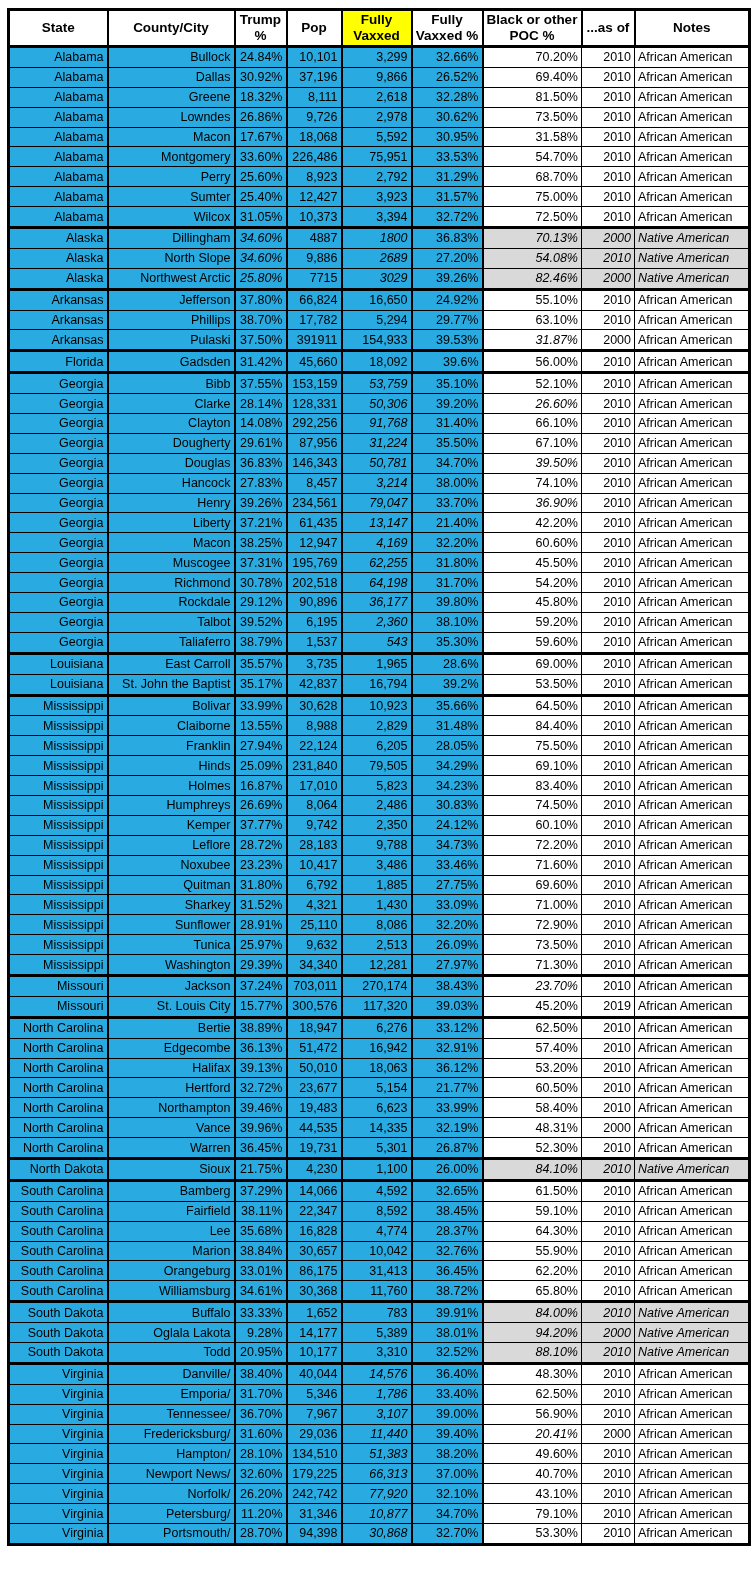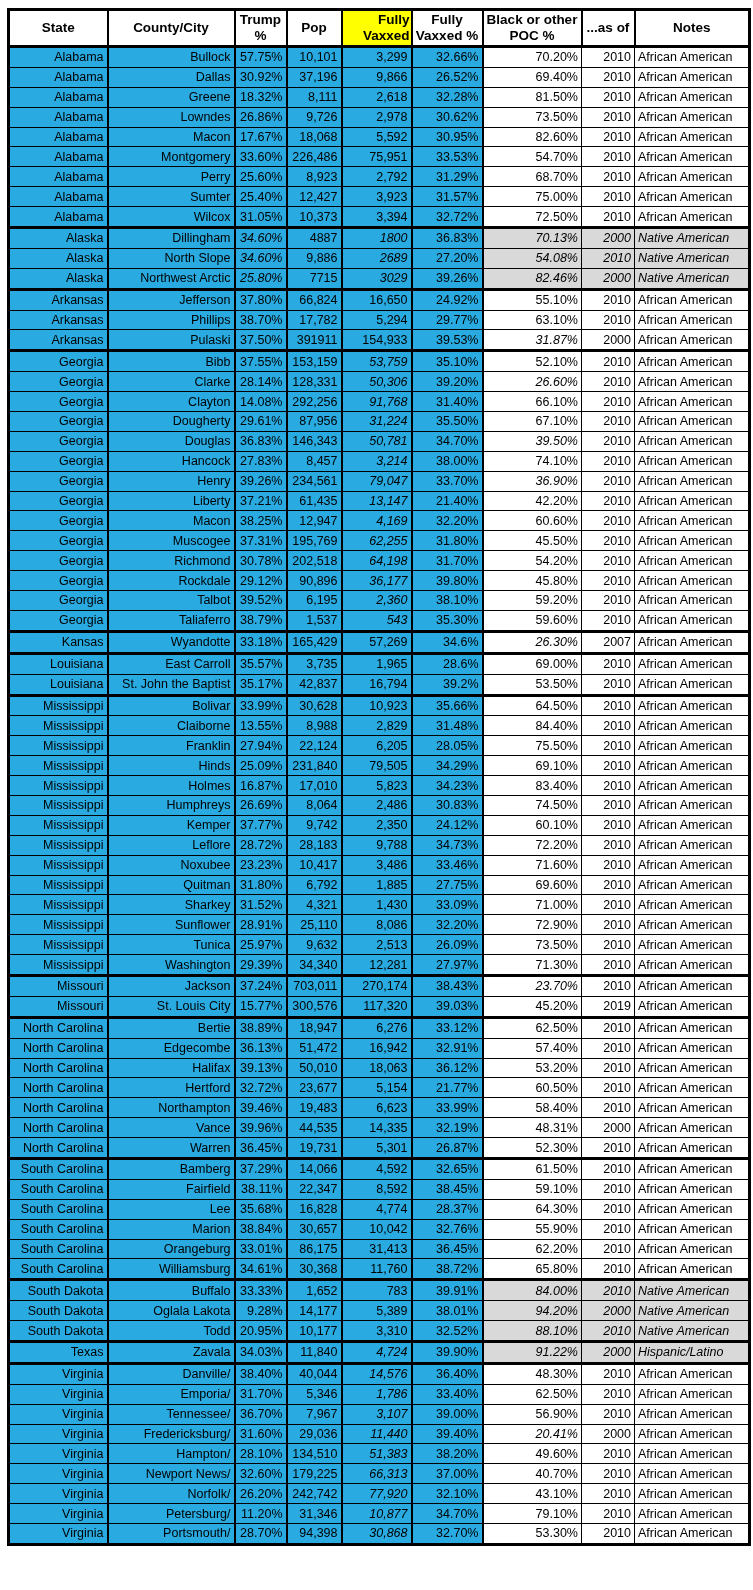--- a/index.html
+++ b/index.html
@@ -14,21 +14,21 @@
   td{border:1px solid var(--border);height:18.9px;padding:0 3px;font-size:12.5px;
      text-align:right;white-space:nowrap;overflow:hidden;}
   td:nth-child(n+2){border-left-width:2px;}
   td:nth-child(8),td:nth-child(9){border-left-width:1px;}
   tr.group-start td{border-top-width:3px;}
   td.blue{background:var(--blue);}
   td.plain{background:#ffffff;}
   td.shade{background:var(--shade);font-style:italic;}
   td.italic{font-style:italic;}
   td.col-notes{text-align:left;}
-  th.hl{background:var(--yellow);text-align:right;}
+  th.hl{background:var(--yellow);}
 </style>
 </head>
 <body>
 
 <div class="sheet">
   <table>
     <colgroup>
       <col class="w-state">
         <col class="w-county">
         <col class="w-trump">
@@ -49,21 +49,21 @@
         <th>Fully Vaxxed %</th>
         <th>Black or other POC %</th>
         <th>...as of</th>
         <th>Notes</th>
       </tr>
     </thead>
     <tbody>
         <tr>
           <td class="col-state blue">Alabama</td>
           <td class="col-county blue">Bullock</td>
-          <td class="col-trump blue">57.75%</td>
+          <td class="col-trump blue">24.84%</td>
           <td class="col-pop blue">10,101</td>
           <td class="col-vaxxed blue">3,299</td>
           <td class="col-vaxxed_pct blue">32.66%</td>
           <td class="col-poc plain">70.20%</td>
           <td class="col-asof plain">2010</td>
           <td class="col-notes plain">African American</td>
         </tr>
         <tr>
           <td class="col-state blue">Alabama</td>
           <td class="col-county blue">Dallas</td>
@@ -97,21 +97,21 @@
           <td class="col-asof plain">2010</td>
           <td class="col-notes plain">African American</td>
         </tr>
         <tr>
           <td class="col-state blue">Alabama</td>
           <td class="col-county blue">Macon</td>
           <td class="col-trump blue">17.67%</td>
           <td class="col-pop blue">18,068</td>
           <td class="col-vaxxed blue">5,592</td>
           <td class="col-vaxxed_pct blue">30.95%</td>
-          <td class="col-poc plain">82.60%</td>
+          <td class="col-poc plain">31.58%</td>
           <td class="col-asof plain">2010</td>
           <td class="col-notes plain">African American</td>
         </tr>
         <tr>
           <td class="col-state blue">Alabama</td>
           <td class="col-county blue">Montgomery</td>
           <td class="col-trump blue">33.60%</td>
           <td class="col-pop blue">226,486</td>
           <td class="col-vaxxed blue">75,951</td>
           <td class="col-vaxxed_pct blue">33.53%</td>
@@ -212,20 +212,31 @@
           <td class="col-county blue">Pulaski</td>
           <td class="col-trump blue">37.50%</td>
           <td class="col-pop blue">391911</td>
           <td class="col-vaxxed blue">154,933</td>
           <td class="col-vaxxed_pct blue">39.53%</td>
           <td class="col-poc plain italic">31.87%</td>
           <td class="col-asof plain">2000</td>
           <td class="col-notes plain">African American</td>
         </tr>
         <tr class="group-start">
+          <td class="col-state blue">Florida</td>
+          <td class="col-county blue">Gadsden</td>
+          <td class="col-trump blue">31.42%</td>
+          <td class="col-pop blue">45,660</td>
+          <td class="col-vaxxed blue">18,092</td>
+          <td class="col-vaxxed_pct blue">39.6%</td>
+          <td class="col-poc plain">56.00%</td>
+          <td class="col-asof plain">2010</td>
+          <td class="col-notes plain">African American</td>
+        </tr>
+        <tr class="group-start">
           <td class="col-state blue">Georgia</td>
           <td class="col-county blue">Bibb</td>
           <td class="col-trump blue">37.55%</td>
           <td class="col-pop blue">153,159</td>
           <td class="col-vaxxed blue italic">53,759</td>
           <td class="col-vaxxed_pct blue">35.10%</td>
           <td class="col-poc plain">52.10%</td>
           <td class="col-asof plain">2010</td>
           <td class="col-notes plain">African American</td>
         </tr>
@@ -363,31 +374,20 @@
         </tr>
         <tr>
           <td class="col-state blue">Georgia</td>
           <td class="col-county blue">Taliaferro</td>
           <td class="col-trump blue">38.79%</td>
           <td class="col-pop blue">1,537</td>
           <td class="col-vaxxed blue italic">543</td>
           <td class="col-vaxxed_pct blue">35.30%</td>
           <td class="col-poc plain">59.60%</td>
           <td class="col-asof plain">2010</td>
-          <td class="col-notes plain">African American</td>
-        </tr>
-        <tr class="group-start">
-          <td class="col-state blue">Kansas</td>
-          <td class="col-county blue">Wyandotte</td>
-          <td class="col-trump blue">33.18%</td>
-          <td class="col-pop blue">165,429</td>
-          <td class="col-vaxxed blue">57,269</td>
-          <td class="col-vaxxed_pct blue">34.6%</td>
-          <td class="col-poc plain italic">26.30%</td>
-          <td class="col-asof plain">2007</td>
           <td class="col-notes plain">African American</td>
         </tr>
         <tr class="group-start">
           <td class="col-state blue">Louisiana</td>
           <td class="col-county blue">East Carroll</td>
           <td class="col-trump blue">35.57%</td>
           <td class="col-pop blue">3,735</td>
           <td class="col-vaxxed blue">1,965</td>
           <td class="col-vaxxed_pct blue">28.6%</td>
           <td class="col-poc plain">69.00%</td>
@@ -650,20 +650,31 @@
         <tr>
           <td class="col-state blue">North Carolina</td>
           <td class="col-county blue">Warren</td>
           <td class="col-trump blue">36.45%</td>
           <td class="col-pop blue">19,731</td>
           <td class="col-vaxxed blue">5,301</td>
           <td class="col-vaxxed_pct blue">26.87%</td>
           <td class="col-poc plain">52.30%</td>
           <td class="col-asof plain">2010</td>
           <td class="col-notes plain">African American</td>
+        </tr>
+        <tr class="group-start">
+          <td class="col-state blue">North Dakota</td>
+          <td class="col-county blue">Sioux</td>
+          <td class="col-trump blue">21.75%</td>
+          <td class="col-pop blue">4,230</td>
+          <td class="col-vaxxed blue">1,100</td>
+          <td class="col-vaxxed_pct blue">26.00%</td>
+          <td class="col-poc shade">84.10%</td>
+          <td class="col-asof shade">2010</td>
+          <td class="col-notes shade">Native American</td>
         </tr>
         <tr class="group-start">
           <td class="col-state blue">South Carolina</td>
           <td class="col-county blue">Bamberg</td>
           <td class="col-trump blue">37.29%</td>
           <td class="col-pop blue">14,066</td>
           <td class="col-vaxxed blue">4,592</td>
           <td class="col-vaxxed_pct blue">32.65%</td>
           <td class="col-poc plain">61.50%</td>
           <td class="col-asof plain">2010</td>
@@ -751,31 +762,20 @@
           <td class="col-county blue">Todd</td>
           <td class="col-trump blue">20.95%</td>
           <td class="col-pop blue">10,177</td>
           <td class="col-vaxxed blue">3,310</td>
           <td class="col-vaxxed_pct blue">32.52%</td>
           <td class="col-poc shade">88.10%</td>
           <td class="col-asof shade">2010</td>
           <td class="col-notes shade">Native American</td>
         </tr>
         <tr class="group-start">
-          <td class="col-state blue">Texas</td>
-          <td class="col-county blue">Zavala</td>
-          <td class="col-trump blue">34.03%</td>
-          <td class="col-pop blue">11,840</td>
-          <td class="col-vaxxed blue italic">4,724</td>
-          <td class="col-vaxxed_pct blue">39.90%</td>
-          <td class="col-poc shade">91.22%</td>
-          <td class="col-asof shade">2000</td>
-          <td class="col-notes shade">Hispanic/Latino</td>
-        </tr>
-        <tr class="group-start">
           <td class="col-state blue">Virginia</td>
           <td class="col-county blue">Danville/</td>
           <td class="col-trump blue">38.40%</td>
           <td class="col-pop blue">40,044</td>
           <td class="col-vaxxed blue italic">14,576</td>
           <td class="col-vaxxed_pct blue">36.40%</td>
           <td class="col-poc plain">48.30%</td>
           <td class="col-asof plain">2010</td>
           <td class="col-notes plain">African American</td>
         </tr>

